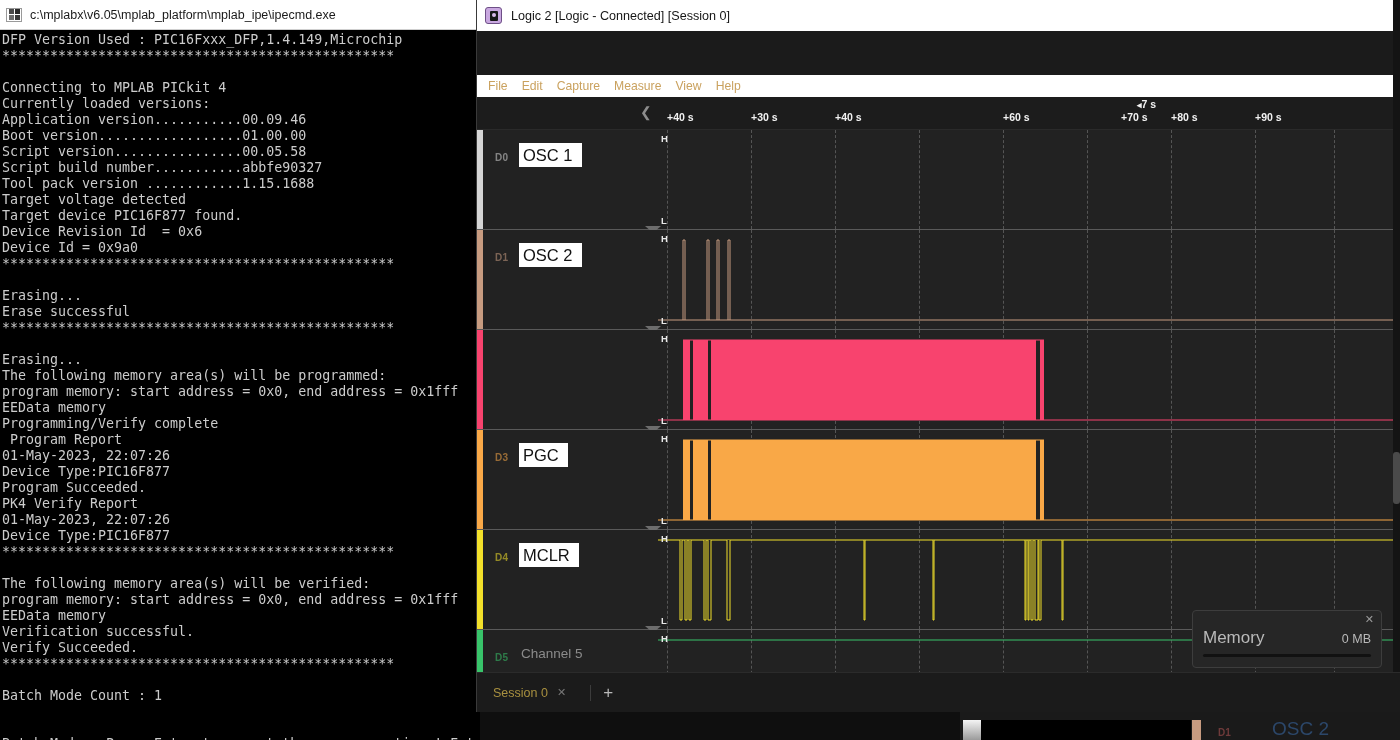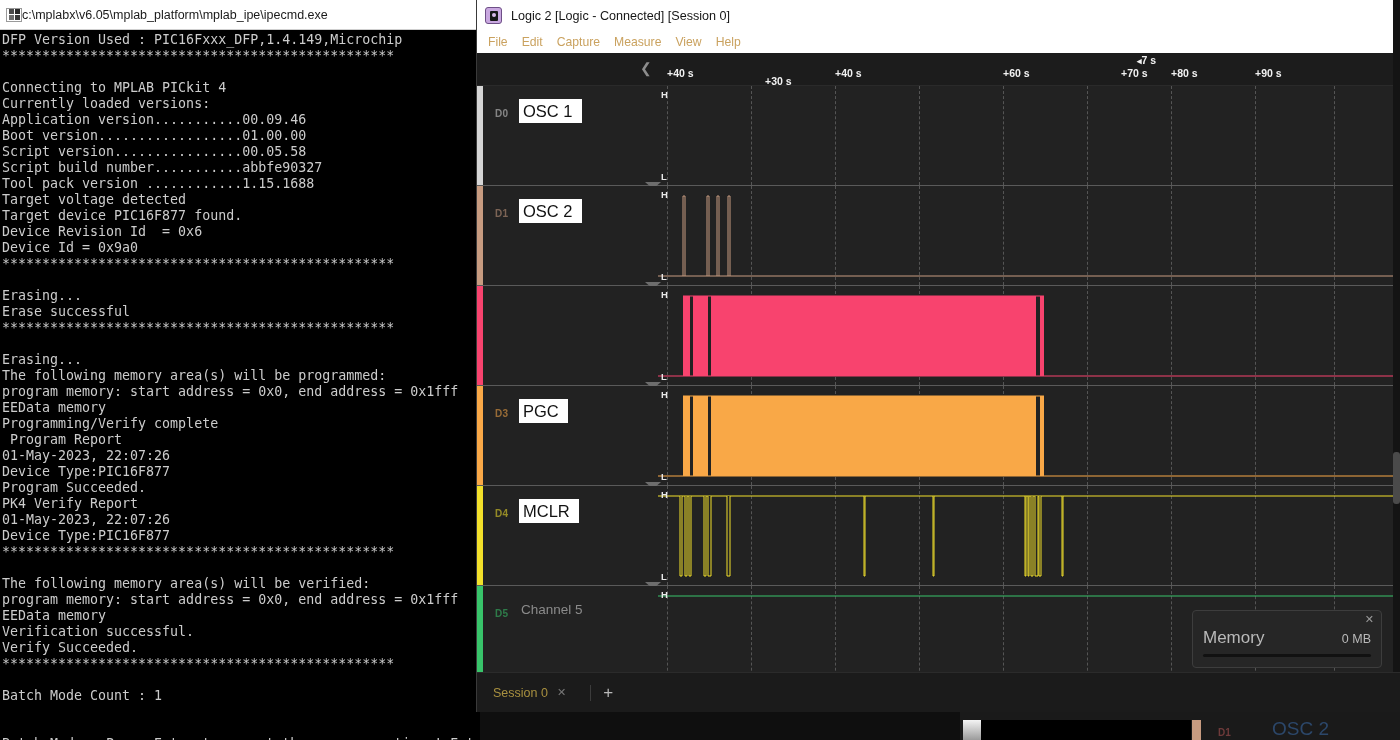--- a/index.html
+++ b/index.html
@@ -13,21 +13,21 @@
 
   
   #cmd-window {
     position: absolute; left: 0; top: 0;
     width: 480px; height: 740px;
     background: #000;
     overflow: hidden;
   }
   #cmd-titlebar {
     height: 30px; background: #ffffff;
-    display: flex; align-items: center; gap: 0;
+    display: flex; align-items: center; gap: 8px;
     padding: 0 6px;
     border-bottom: 1px solid #cfcfcf;
   }
   #cmd-icon {
     width: 16px; height: 14px; flex: 0 0 auto;
     background: #ffffff; border: 1px solid #9a9a9a;
     display: flex; flex-wrap: wrap; align-content: center;
     justify-content: center; gap: 1px; padding: 1px;
   }
   #cmd-icon i { display:block; width:5px; height:5px; background:#4b4b4b; }
@@ -71,21 +71,21 @@
     width: 8px; height: 10px; background: #171717; border-radius: 1px;
   }
   #logic-app-icon::after {
     content: ""; position: absolute; left: 6px; top: 5px;
     width: 4px; height: 4px; background: #d7b9ea; border-radius: 50%;
   }
   #logic-title { font-size: 12.6px; color: #161616; white-space: nowrap; }
 
   #logic-menubar {
     height: 22px; background: #ffffff;
-    display: flex; align-items: center; gap: 0px; padding-left: 7px;
+    display: flex; align-items: center; gap: 0px; padding-left: 7px; margin-top: 44px;
   }
   .menu-item {
     font-size: 12.2px; color: #caa25f;
     padding: 1px 10px 2px 4px; cursor: default;
     white-space: nowrap;
   }
 
   
   #ruler {
     position: relative; height: 33px;
@@ -284,21 +284,21 @@
         <div class="menu-item">Help</div>
       </div>
 
     <div id="ruler">
       <div id="ruler-collapse">❮</div>
       <div class="ruler-zero" style="left:660px">
         <span class="arr">◂</span><span>7 s</span>
       </div>
 
     <div class="ruler-tick" style="left: 190px;">+40 s</div>
-        <div class="ruler-tick" style="left: 288px; margin-top: 8px;">+30 s</div>
+        <div class="ruler-tick" style="left: 274px;">+30 s</div>
         <div class="ruler-tick" style="left: 358px;">+40 s</div>
         <div class="ruler-tick" style="left: 442px; margin-top: 20px;">+50 s</div>
         <div class="ruler-tick" style="left: 526px;">+60 s</div>
         <div class="ruler-tick" style="left: 644px;">+70 s</div>
         <div class="ruler-tick" style="left: 694px;">+80 s</div>
         <div class="ruler-tick" style="left: 778px;">+90 s</div>
       </div>
 
     <div id="channels">
         <div class="chan-row">

